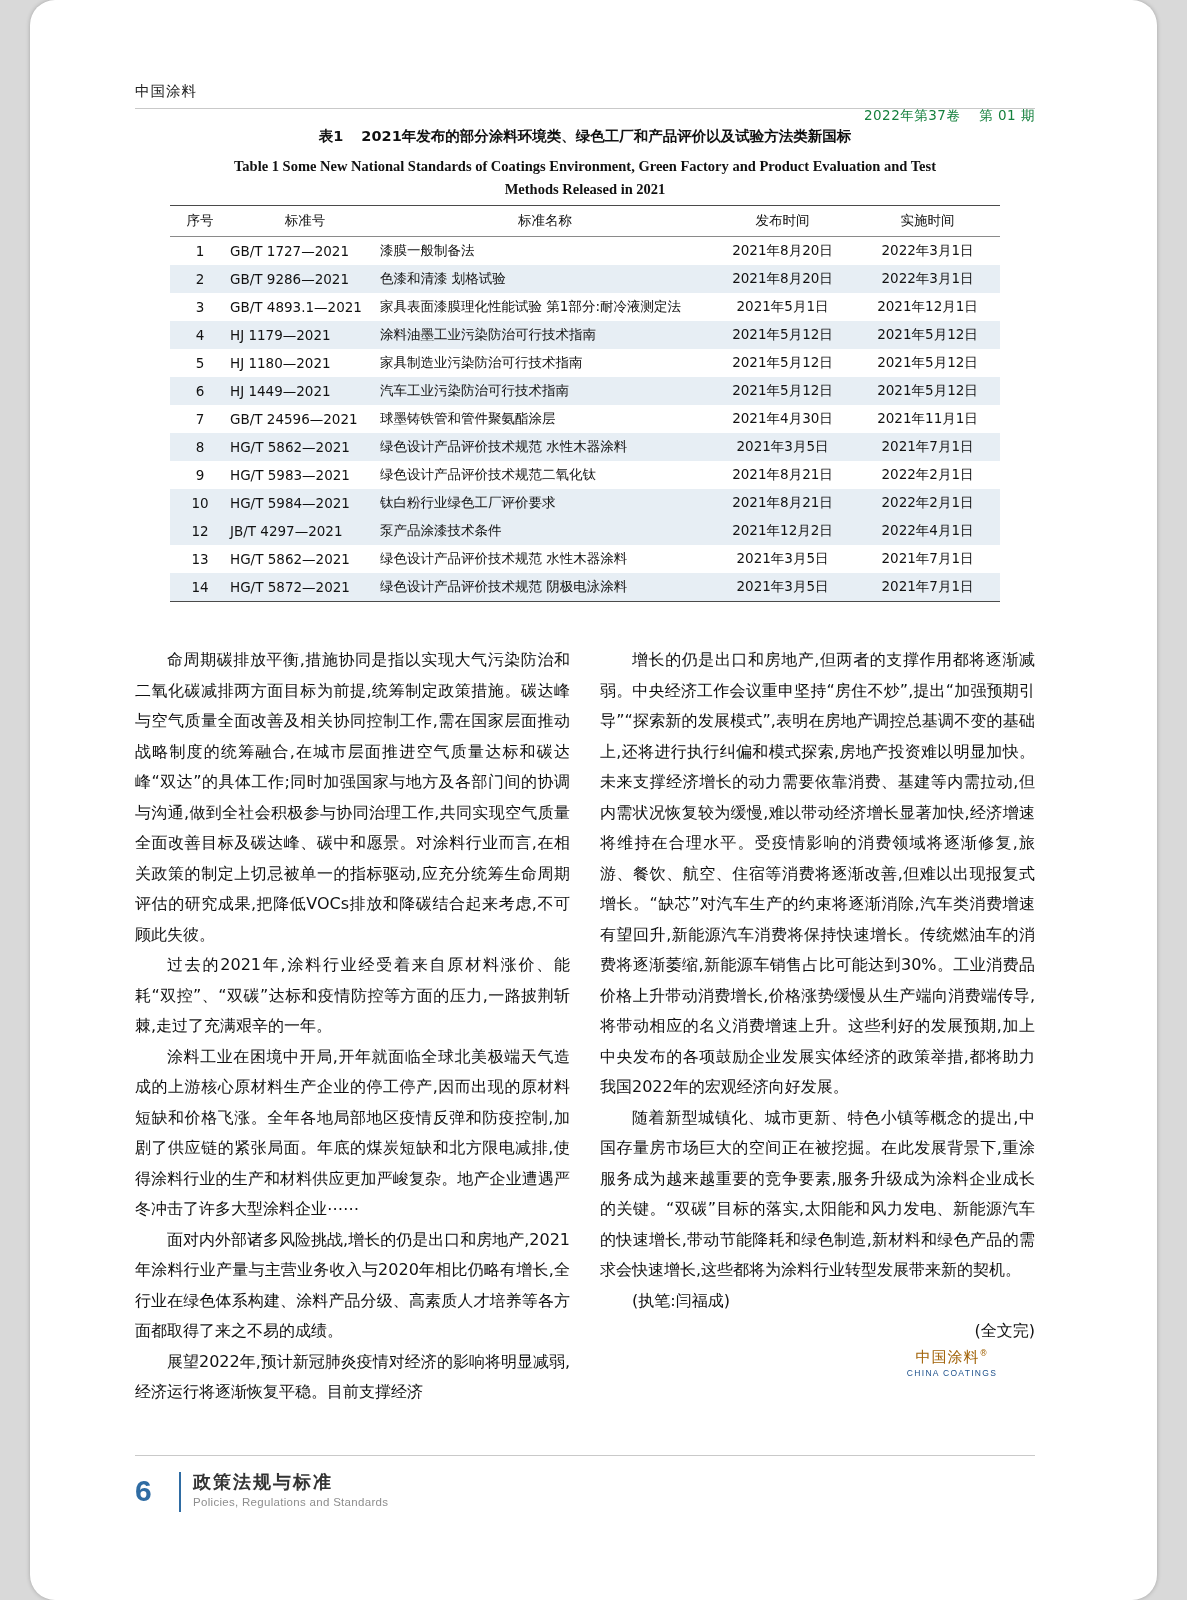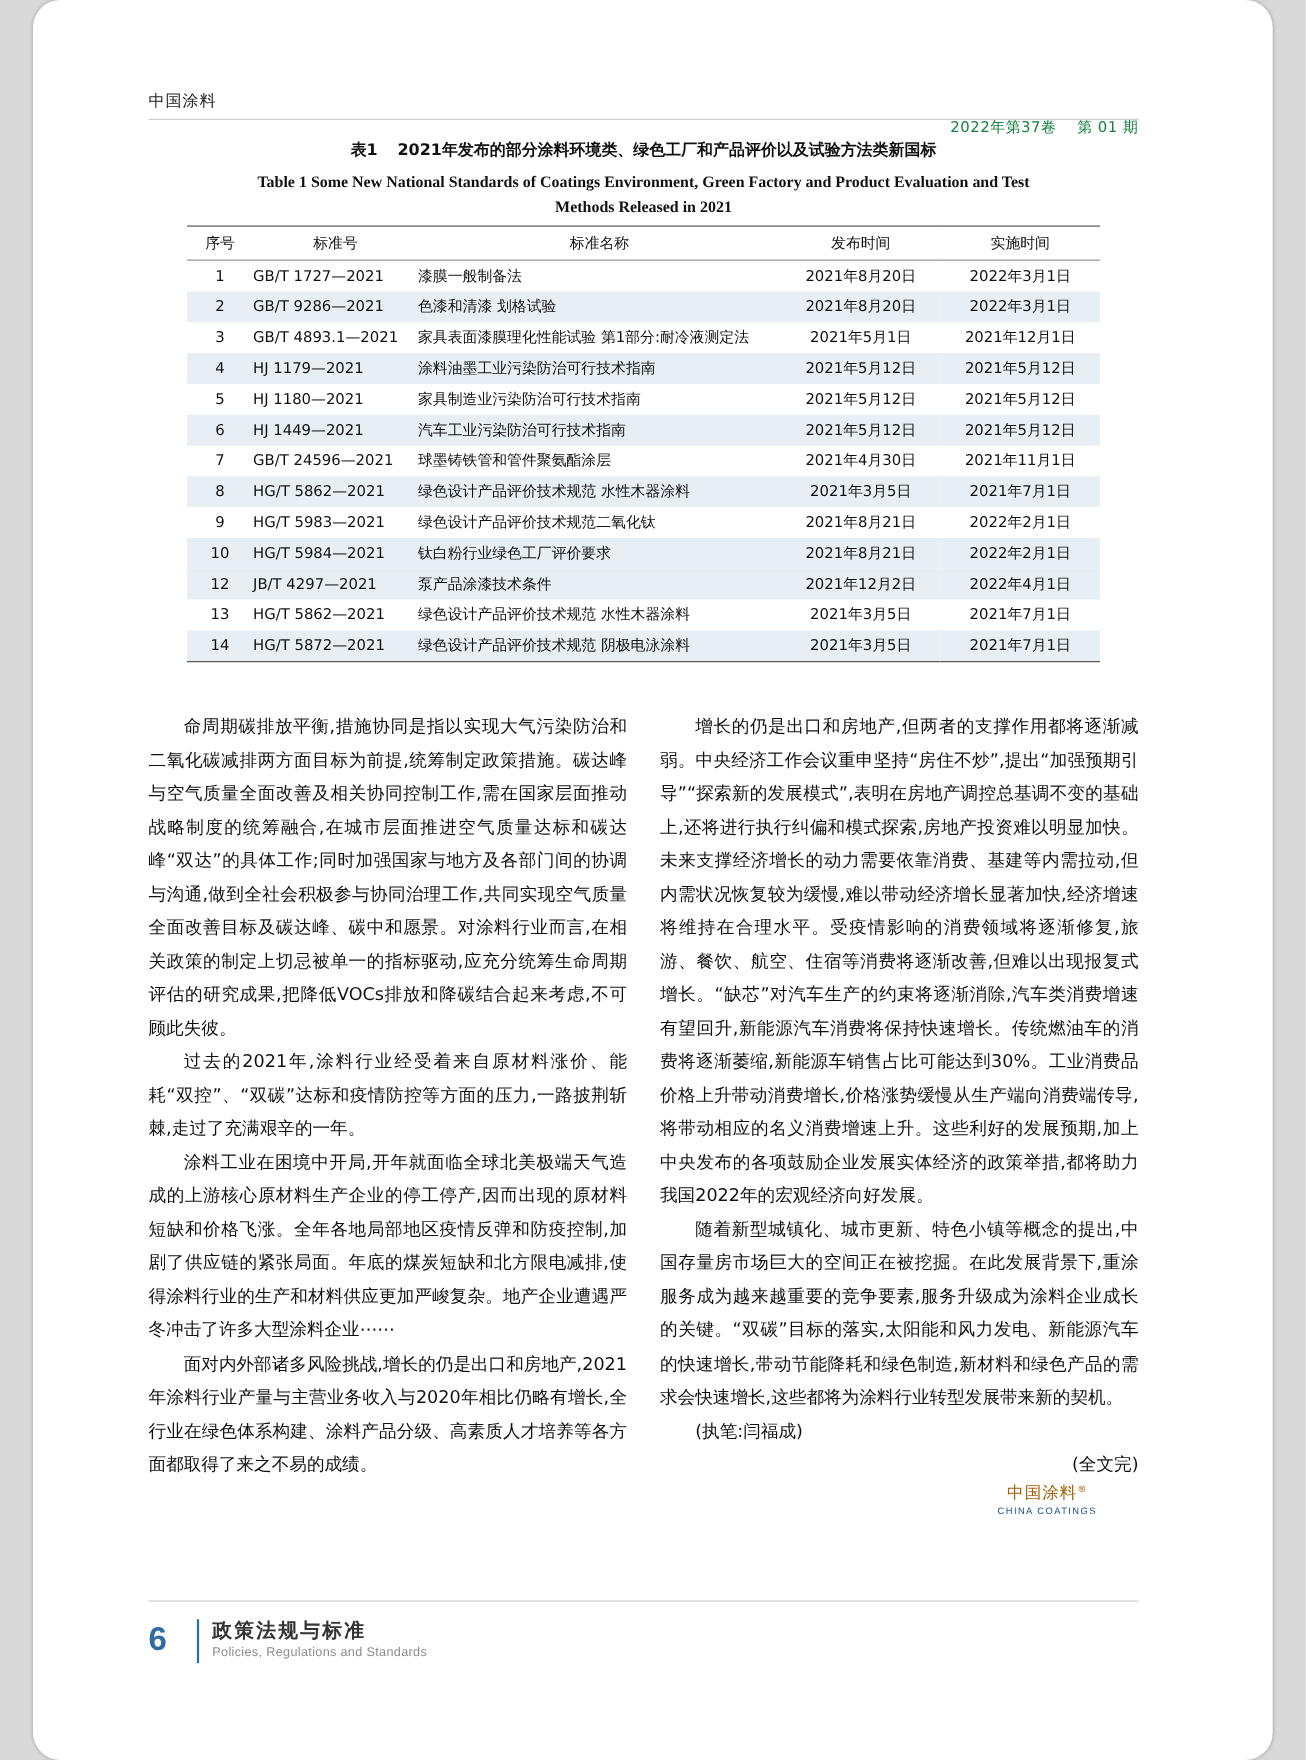--- a/index.html
+++ b/index.html
@@ -209,20 +209,21 @@
           </tr>
         </tbody>
     </table>
 
     <div class="cols">
       <div class="col left">
           <p>命周期碳排放平衡,措施协同是指以实现大气污染防治和二氧化碳减排两方面目标为前提,统筹制定政策措施。碳达峰与空气质量全面改善及相关协同控制工作,需在国家层面推动战略制度的统筹融合,在城市层面推进空气质量达标和碳达峰“双达”的具体工作;同时加强国家与地方及各部门间的协调与沟通,做到全社会积极参与协同治理工作,共同实现空气质量全面改善目标及碳达峰、碳中和愿景。对涂料行业而言,在相关政策的制定上切忌被单一的指标驱动,应充分统筹生命周期评估的研究成果,把降低VOCs排放和降碳结合起来考虑,不可顾此失彼。</p>
           <p>过去的2021年,涂料行业经受着来自原材料涨价、能耗“双控”、“双碳”达标和疫情防控等方面的压力,一路披荆斩棘,走过了充满艰辛的一年。</p>
           <p>涂料工业在困境中开局,开年就面临全球北美极端天气造成的上游核心原材料生产企业的停工停产,因而出现的原材料短缺和价格飞涨。全年各地局部地区疫情反弹和防疫控制,加剧了供应链的紧张局面。年底的煤炭短缺和北方限电减排,使得涂料行业的生产和材料供应更加严峻复杂。地产企业遭遇严冬冲击了许多大型涂料企业⋯⋯</p>
           <p>面对内外部诸多风险挑战,增长的仍是出口和房地产,2021年涂料行业产量与主营业务收入与2020年相比仍略有增长,全行业在绿色体系构建、涂料产品分级、高素质人才培养等各方面都取得了来之不易的成绩。</p>
+          <p>展望2022年,预计新冠肺炎疫情对经济的影响将明显减弱,经济运行将逐渐恢复平稳。目前支撑经济</p>
         </div>
       <div class="col right">
           <p>增长的仍是出口和房地产,但两者的支撑作用都将逐渐减弱。中央经济工作会议重申坚持“房住不炒”,提出“加强预期引导”“探索新的发展模式”,表明在房地产调控总基调不变的基础上,还将进行执行纠偏和模式探索,房地产投资难以明显加快。未来支撑经济增长的动力需要依靠消费、基建等内需拉动,但内需状况恢复较为缓慢,难以带动经济增长显著加快,经济增速将维持在合理水平。受疫情影响的消费领域将逐渐修复,旅游、餐饮、航空、住宿等消费将逐渐改善,但难以出现报复式增长。“缺芯”对汽车生产的约束将逐渐消除,汽车类消费增速有望回升,新能源汽车消费将保持快速增长。传统燃油车的消费将逐渐萎缩,新能源车销售占比可能达到30%。工业消费品价格上升带动消费增长,价格涨势缓慢从生产端向消费端传导,将带动相应的名义消费增速上升。这些利好的发展预期,加上中央发布的各项鼓励企业发展实体经济的政策举措,都将助力我国2022年的宏观经济向好发展。</p>
           <p>随着新型城镇化、城市更新、特色小镇等概念的提出,中国存量房市场巨大的空间正在被挖掘。在此发展背景下,重涂服务成为越来越重要的竞争要素,服务升级成为涂料企业成长的关键。“双碳”目标的落实,太阳能和风力发电、新能源汽车的快速增长,带动节能降耗和绿色制造,新材料和绿色产品的需求会快速增长,这些都将为涂料行业转型发展带来新的契机。</p>
           <p class="sig">(执笔:闫福成)</p>
           <p class="end noind">(全文完)</p>
         </div>
     </div>
 
     <div class="logo">

